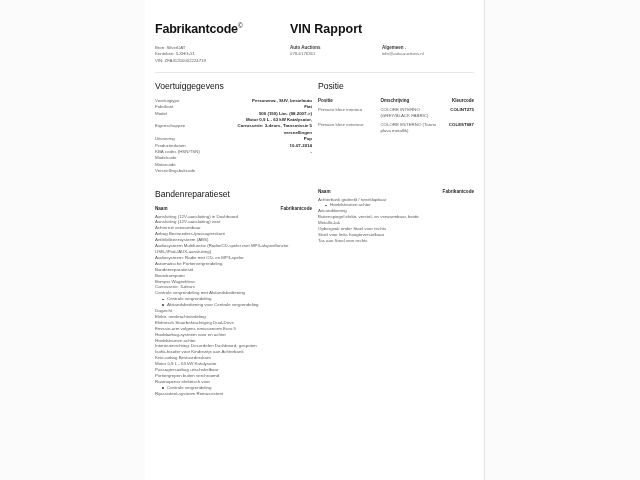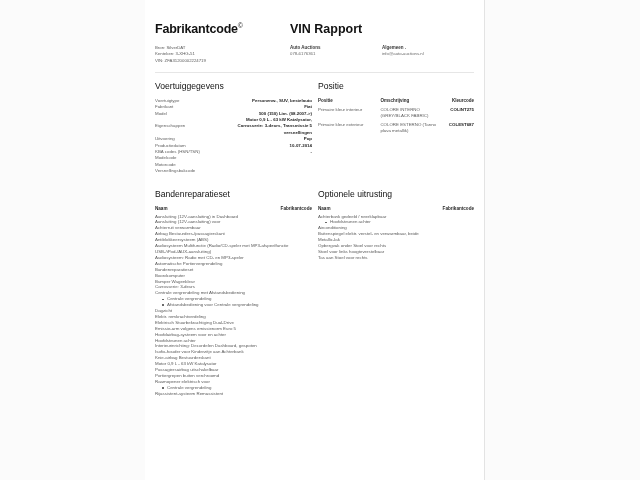--- a/index.html
+++ b/index.html
@@ -315,21 +315,20 @@
             <li>Portiergrepen buiten verchroomd</li>
             <li>Raamopener elektrisch voor</li>
             <ul class="eq-sub">
               <li>Centrale vergrendeling</li>
             </ul>
             <li>Rijassistent-systeem Remassistent</li>
           </ul>
       </div>
 
       <div class="col-right">
-        <h2 class="sec">Optionele uitrusting</h2>
         <div class="eq-head">
           <span class="n">Naam</span>
           <span class="f">Fabrikantcode</span>
         </div>
         <ul class="eq-list" id="opt-list">
             <li>Achterbank gedeeld / neerklapbaar</li>
             <ul class="eq-sub">
               <li>Hoofdsteunen achter</li>
             </ul>
             <li>Airconditioning</li>

